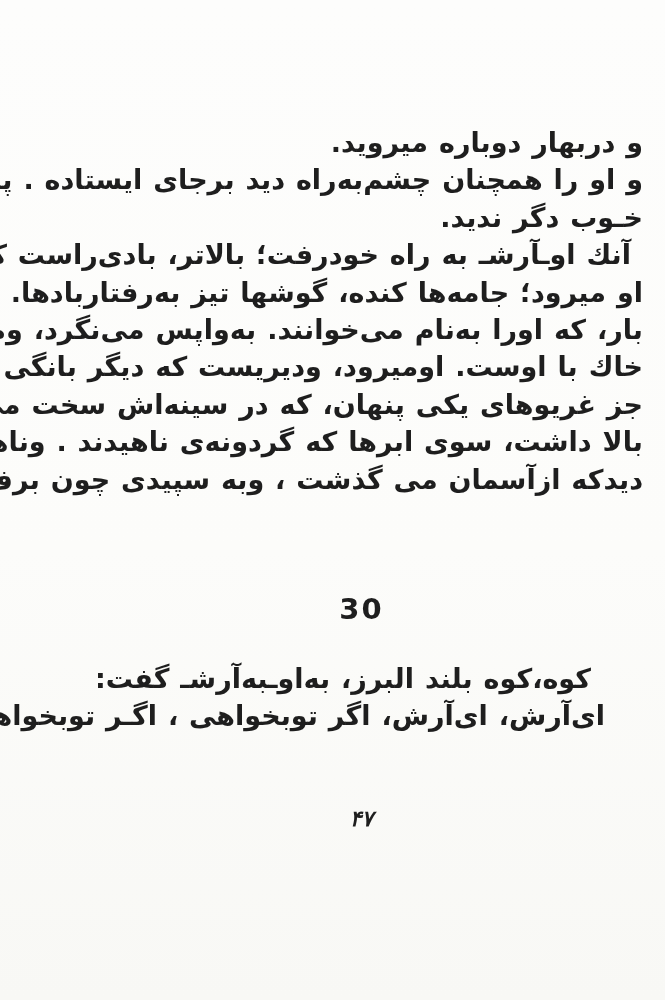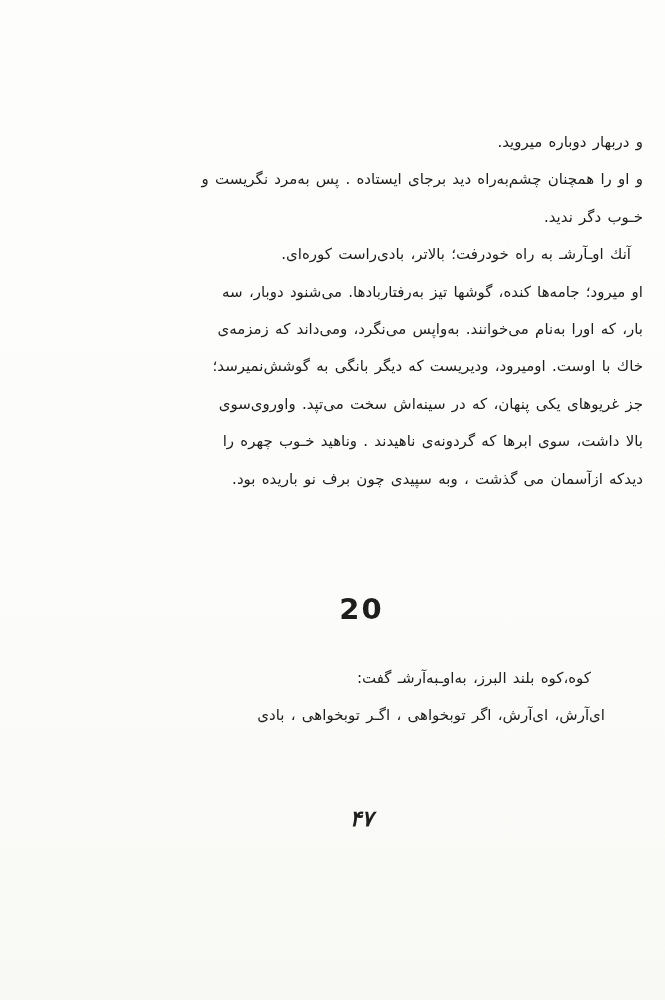--- a/index.html
+++ b/index.html
@@ -13,22 +13,22 @@
     width:665px;height:1000px;
     overflow:hidden;
     background:linear-gradient(180deg,#fdfdfc 0%,#fcfcfa 55%,#f8f8f5 100%);
     color:var(--ink,#1e1e1e);
   }
   .text-col{
     position:absolute;
     left:80px;right:22px;
     direction:rtl;
     unicode-bidi:embed;
-    font-weight:normal;
-    font-size:15px;
+    font-weight:bold;
+    font-size:27px;
     line-height:37.4px;
     word-spacing:1.5px;
     color:var(--ink,#1e1e1e);
   }
   .block1{top:124px;}
   .block2{top:660px;}
   .line{
     white-space:nowrap;
     text-align:right;
   }
@@ -67,21 +67,21 @@
     <div class="line">خـوب دگر ندید.</div>
     <div class="line ind-sm">آنك اوـآرشـ به راه خودرفت؛ بالاتر، بادی‌راست کوره‌ای.</div>
     <div class="line">او میرود؛ جامه‌ها کنده، گوشها تیز به‌رفتاربادها. می‌شنود دوبار، سه</div>
     <div class="line">بار، که اورا به‌نام می‌خوانند. به‌واپس می‌نگرد، ومی‌داند که زمزمه‌ی</div>
     <div class="line">خاك با اوست. اومیرود، ودیریست که دیگر بانگی به گوشش‌نمیرسد؛</div>
     <div class="line">جز غریوهای یکی پنهان، که در سینه‌اش سخت می‌تپد. واوروی‌سوی</div>
     <div class="line">بالا داشت، سوی ابرها که گردونه‌ی ناهیدند . وناهید خـوب چهره را</div>
     <div class="line">دیدکه ازآسمان می گذشت ، وبه سپیدی چون برف نو باریده بود.</div>
   </div>
 
-  <div class="section-number">20</div>
+  <div class="section-number">30</div>
 
   <div class="text-col block2">
     <div class="line ind-lg">کوه،کوه بلند البرز، به‌اوـبه‌آرشـ گفت:</div>
     <div class="line ind-md">ای‌آرش، ای‌آرش، اگر توبخواهی ، اگـر توبخواهی ، بادی</div>
   </div>
 
   <div class="page-number">۴۷</div>
 
 </div>
 

